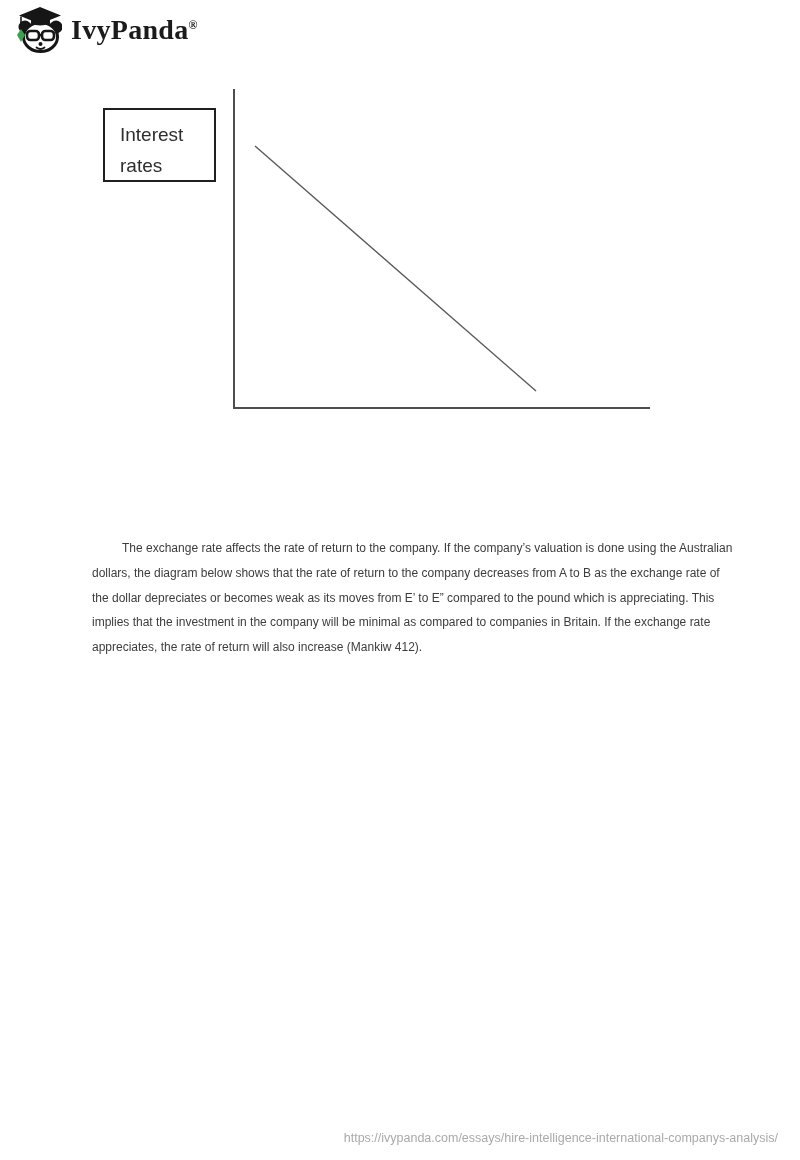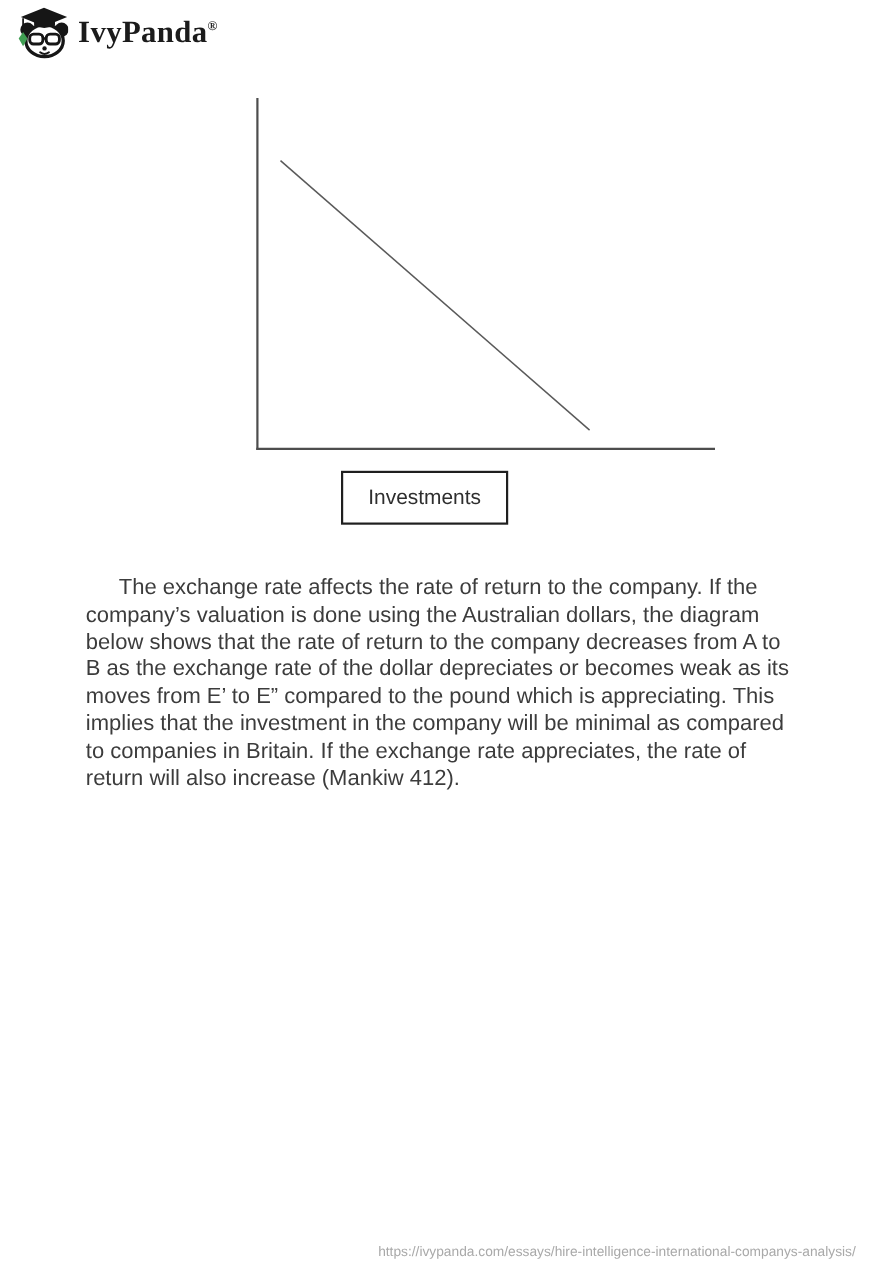--- a/index.html
+++ b/index.html
@@ -71,22 +71,22 @@
     align-items: center;
     justify-content: center;
   }
 
   
   .body-text {
     position: absolute;
     left: 74px;
     top: 518px;
     width: 641px;
-    margin: 4px;
-    font-size: 20px;
+    margin: 18px;
+    font-size: 12px;
     line-height: 24.8px;
     color: #3c3c3c;
     text-indent: 30px;
   }
 
   
   .footer-url {
     position: absolute;
     right: 22px;
     top: 1131px;
@@ -123,19 +123,19 @@
     <div class="brand-text"><span>IvyPanda</span><sup>®</sup></div>
   </div>
 
 
   <svg class="fig-lines" width="800" height="500" viewBox="0 0 800 500" aria-hidden="true">
     <line x1="234" y1="89" x2="234" y2="409" stroke="#4d4d4d" stroke-width="2"></line>
     <line x1="233" y1="408" x2="650" y2="408" stroke="#4d4d4d" stroke-width="2"></line>
     <line x1="255" y1="146" x2="536" y2="391" stroke="#5a5a5a" stroke-width="1.4"></line>
   </svg>
 
-  <div class="label-box invest-box">Investments</div>
+  <div class="label-box interest-box">Interest rates</div>
 
   <p class="body-text">The exchange rate affects the rate of return to the company. If the company’s valuation is done using the Australian dollars, the diagram below shows that the rate of return to the company decreases from A to B as the exchange rate of the dollar depreciates or becomes weak as its moves from E’ to E” compared to the pound which is appreciating. This implies that the investment in the company will be minimal as compared to companies in Britain. If the exchange rate appreciates, the rate of return will also increase (Mankiw 412).</p>
 
   <div class="footer-url">https://ivypanda.com/essays/hire-intelligence-international-companys-analysis/</div>
 
 </div>
 
 </body></html>

